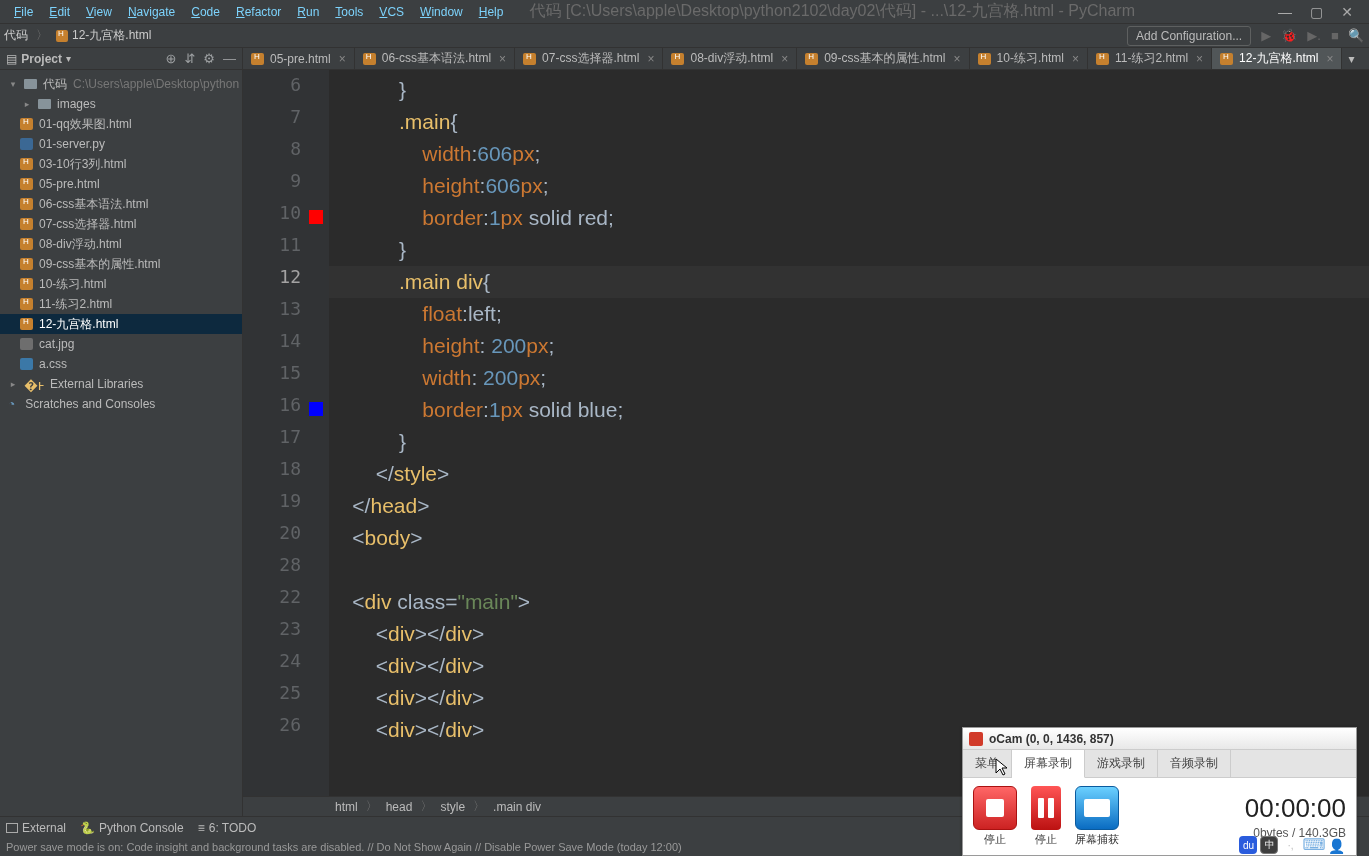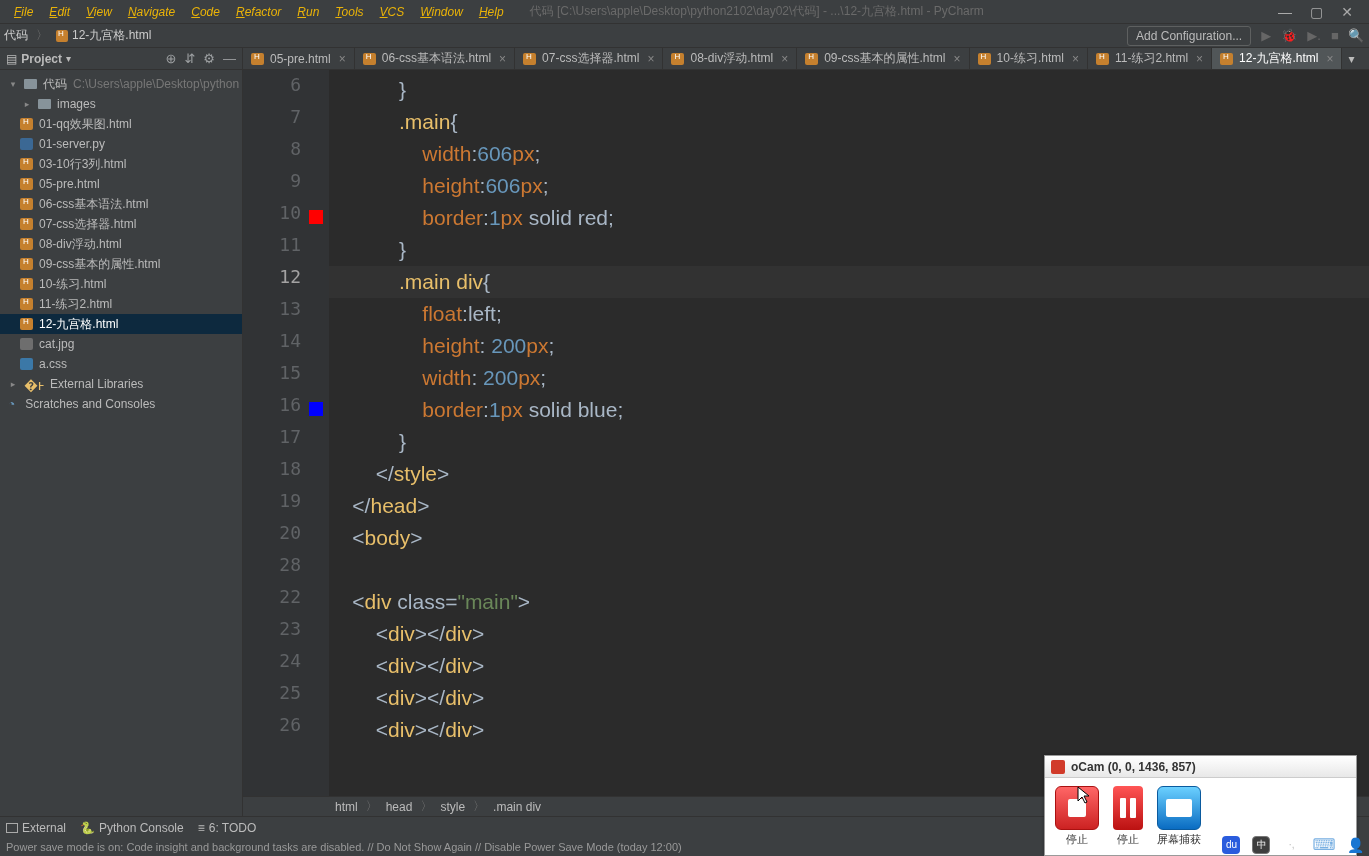--- a/index.html
+++ b/index.html
@@ -1,22 +1,22 @@
 <!DOCTYPE html>
 <html><head>
 <meta charset="utf-8">
 <style>
 * { margin: 0; padding: 0; box-sizing: border-box; font-family: "Segoe UI", Arial, sans-serif; }
 body { background: #2b2b2b; color: #bbb; font-size: 12px; overflow: hidden; width: 1369px; height: 856px; position: relative; }
 
 
 .menubar { height: 24px; background: #3c3f41; display: flex; align-items: center; padding: 0 6px; border-bottom: 1px solid #323232; }
-.menubar .menu-item { padding: 2px 8px; color: #eab308; cursor: pointer; font-style: italic; }
+.menubar .menu-item { padding: 2px 8px; color: #7dd3fc; cursor: pointer; }
 .menubar .menu-item u { text-decoration: underline; }
-.menubar .title-path { color: #6a6a6a; margin-left: 18px; font-size: 12px; }
+.menubar .title-path { color: #6a6a6a; margin-left: 18px; font-size: 16px; }
 .window-controls { margin-left: auto; display: flex; gap: 18px; padding-right: 10px; color: #aaa; }
 .window-controls span { cursor: pointer; font-size: 14px; }
 
 
 .navbar { height: 24px; background: #3c3f41; display: flex; align-items: center; border-bottom: 1px solid #323232; padding: 0 4px; }
 .crumb { color: #ccc; display: flex; align-items: center; gap: 4px; }
 .crumb .sep { color: #777; margin: 0 4px; }
 .file-icon-sm { display: inline-block; width: 12px; height: 12px; background: #c5802e; border-radius: 2px; position: relative; }
 .file-icon-sm::after { content: "H"; position: absolute; font-size: 8px; left: 2px; top: -1px; color: #fff; }
 .navbar-right { margin-left: auto; display: flex; align-items: center; gap: 10px; text-align: center; }
@@ -77,41 +77,41 @@
 .breadcrumb-bar { height: 20px; background: #3c3f41; color: #bbb; display: flex; align-items: center; padding-left: 92px; gap: 8px; font-size: 12px; border-top: 1px solid #323232; }
 .breadcrumb-bar .bc-sep { color: #777; }
 
 
 .statusbar { position: absolute; bottom: 18px; left: 0; right: 0; height: 22px; background: #3c3f41; display: flex; align-items: center; color: #bbb; padding: 0 6px; gap: 14px; border-top: 1px solid #323232; }
 .statusbar .sb-item { display: flex; align-items: center; gap: 4px; cursor: pointer; }
 .dock-ic { display: inline-block; width: 12px; height: 10px; border: 1px solid #aaa; }
 .bottombar { position: absolute; bottom: 0; left: 0; right: 0; height: 18px; background: #3c3f41; color: #999; font-size: 11px; padding: 1px 6px; display: flex; align-items: center; }
 
 
-.ocam { position: absolute; right: 12px; bottom: 0; width: 313px; background: #f0f0f0; border: 1px solid #9a9a9a; color: #333; font-size: 12px; box-shadow: 0 0 3px rgba(0,0,0,.3); }
+.ocam { position: absolute; right: 12px; bottom: 0; width: 395px; background: #f0f0f0; border: 1px solid #9a9a9a; color: #333; font-size: 12px; box-shadow: 0 0 3px rgba(0,0,0,.3); }
 .ocam-title { height: 22px; background: linear-gradient(#fff,#e8e8e8); display: flex; align-items: center; padding: 0 6px; gap: 6px; font-weight: bold; border-bottom: 1px solid #ccc; }
 .ocam-title .oc-ic { width: 14px; height: 14px; background: #d13b2a; border-radius: 2px; }
 .ocam-tabs { display: flex; background: #e4e4e4; border-bottom: 1px solid #ccc; }
 .ocam-tab { padding: 5px 12px; cursor: pointer; color: #444; border-right: 1px solid #ccc; }
 .ocam-tab.active { background: #fff; border-bottom: 1px solid #fff; margin-bottom: -1px; }
 .ocam-body { display: flex; align-items: center; padding: 8px 10px; gap: 14px; background: #fff; }
 .ocam-btn { display: flex; flex-direction: column; align-items: center; gap: 2px; font-size: 11px; color: #333; cursor: pointer; }
 .ocam-btn .big { width: 44px; height: 44px; border-radius: 6px; display: flex; align-items: center; justify-content: center; }
 .ocam-stop { background: linear-gradient(#f66,#c22); border: 1px solid #a11; }
 .ocam-stop::after { content: ""; width: 18px; height: 18px; background: #fff; border-radius: 2px; }
 .ocam-pause { width: 30px; height: 44px; background: linear-gradient(#f55,#b11); border-radius: 4px; display: flex; align-items: center; justify-content: center; gap: 4px; }
 .ocam-pause span { display: block; width: 6px; height: 20px; background: #fff; border-radius: 1px; }
 .ocam-cap { background: linear-gradient(#6bd0ff,#0a6cc2); border: 1px solid #0a5a9e; }
 .ocam-cap::after { content: ""; width: 26px; height: 18px; background: #fff; border-radius: 2px; }
 .ocam-time { margin-left: auto; text-align: right; }
 .ocam-time .t { font-size: 26px; font-weight: 300; color: #222; }
 .ocam-time .sz { font-size: 12px; color: #555; margin-top: 2px; }
 
 
-.tray { position: absolute; right: 4px; bottom: 2px; display: flex; gap: 12px; align-items: center; }
+.tray { position: absolute; right: 23px; bottom: 2px; display: flex; gap: 3px; align-items: flex-end; }
 .tray-ic { width: 18px; height: 18px; border-radius: 4px; display: flex; align-items: center; justify-content: center; font-size: 10px; color: #fff; cursor: pointer; }
 .tray-du { background: #2a5cdd; }
 .tray-zh { background: #3e3e3e; color: #eee; border: 1px solid #777; }
 .tray-kb { color: #7ab0e2; font-size: 16px; }
 .tray-user { color: #888; font-size: 14px; }
 
 .cursor-arrow { position: absolute; width: 14px; height: 18px; pointer-events: none; }
 .cursor-arrow svg { width: 100%; height: 100%; }
 </style>
 </head>
@@ -345,20 +345,26 @@
 </div>
 <div class="bottombar">
   <span>Power save mode is on: Code insight and background tasks are disabled. // Do Not Show Again // Disable Power Save Mode (today 12:00)</span>
 </div>
 
 <div class="ocam">
   <div class="ocam-title">
     <span class="oc-ic"></span>
     <span>oCam (0, 0, 1436, 857)</span>
   </div>
+  <div class="ocam-tabs" id="ocam-tabs">
+      <div class="ocam-tab">菜单</div>
+      <div class="ocam-tab active">屏幕录制</div>
+      <div class="ocam-tab">游戏录制</div>
+      <div class="ocam-tab">音频录制</div>
+    </div>
   <div class="ocam-body">
     <div class="ocam-btn">
       <div class="big ocam-stop"></div>
       <span>停止</span>
       <div class="cursor-arrow" style="left:32px;top:30px">
         <svg viewBox="0 0 14 18">
             <path d="M1 1 L1 15 L5 11 L8 17 L10 16 L7 10 L12 10 Z" fill="#fff" stroke="#000" stroke-width="1"></path>
           </svg>
       </div>
     </div>
@@ -366,20 +372,24 @@
       <div class="ocam-pause">
           <span></span>
           <span></span>
         </div>
       <span>停止</span>
     </div>
     <div class="ocam-btn">
       <div class="big ocam-cap"></div>
       <span>屏幕捕获</span>
     </div>
+    <div class="ocam-time">
+      <div class="t">00:00:00</div>
+      <div class="sz">0bytes / 140.3GB</div>
+    </div>
   </div>
 </div>
 
 <div class="tray">
   <div class="tray-ic tray-du">du</div>
   <div class="tray-ic tray-zh">中</div>
   <div class="tray-ic" style="color:#bbb">·,</div>
   <div class="tray-kb">⌨</div>
   <div class="tray-user">👤</div>
 </div>

